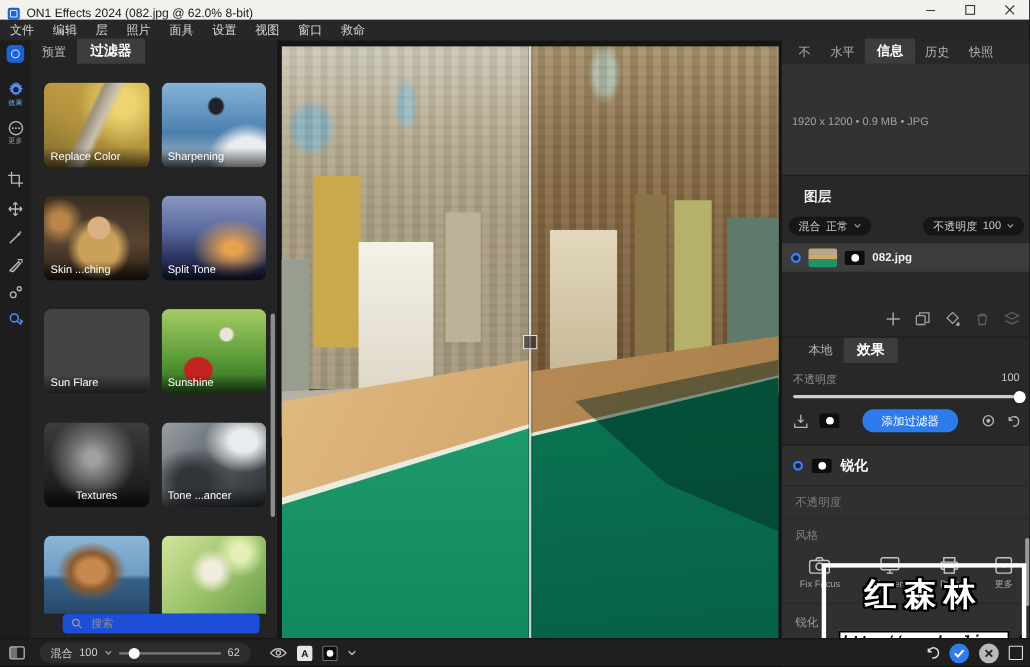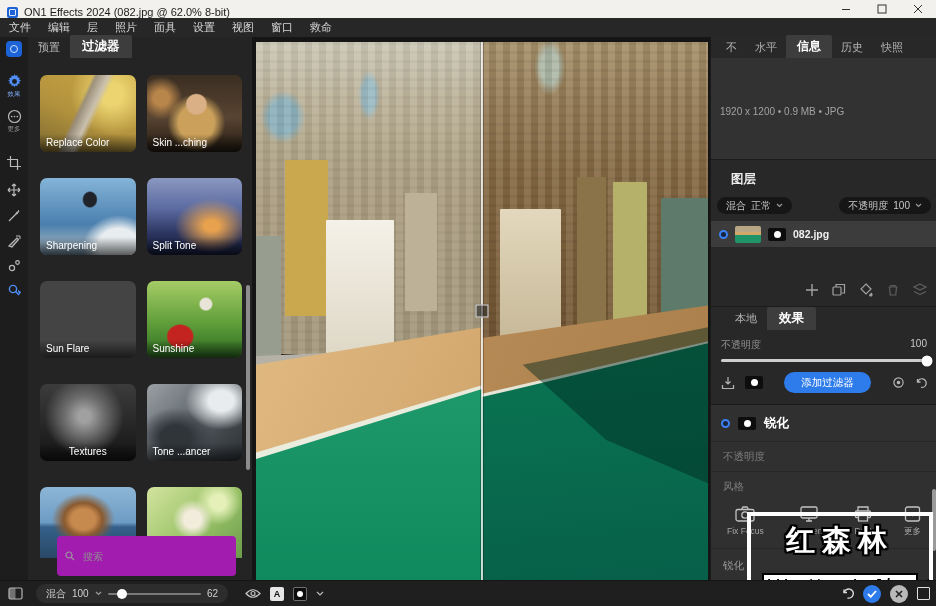--- a/index.html
+++ b/index.html
@@ -42,21 +42,21 @@
   .t2{background:radial-gradient(ellipse at 52% 28%,#20242a 0 9%,transparent 11%),radial-gradient(ellipse at 82% 88%,#e8edf0 0 18%,transparent 32%),linear-gradient(180deg,#85b4d8 0%,#4a7fae 60%,#8fa8bb 85%,#6b8496 100%);}
   .t3{background:radial-gradient(circle at 52% 38%,#dab087 0 14%,transparent 16%),radial-gradient(circle at 52% 62%,#caa05a 0 26%,transparent 42%),radial-gradient(circle at 15% 30%,#b8854a 0 8%,transparent 22%),linear-gradient(180deg,#3a2e22,#584431 55%,#241b12 100%);}
   .t4{background:radial-gradient(ellipse at 68% 62%,#e8a24e 0 8%,transparent 40%),linear-gradient(180deg,#8a97c0 0%,#5b6aa0 40%,#2c3560 72%,#161c3a 100%);}
   .t5{background:radial-gradient(circle at 28% 20%,#ffffff 0 5%,#ffe9b0 14%,rgba(255,205,110,.5) 32%,transparent 55%),radial-gradient(ellipse at 60% 62%,#8a6038 0 14%,transparent 30%),linear-gradient(180deg,#c09succeed 0%,#b98e5e 0%,#8d6a42 60%,#6b4e2e 100%);}
   .t6{background:radial-gradient(ellipse at 35% 72%,#c42420 0 14%,transparent 16%),radial-gradient(circle at 62% 30%,#e8e4d8 0 7%,transparent 9%),linear-gradient(180deg,#a6cc66 0%,#5f9e3a 55%,#2e6b22 100%);}
   .t7{background:radial-gradient(circle at 46% 42%,#a0a0a0 0 9%,#6f6f6f 28%,transparent 58%),linear-gradient(180deg,#3c3c3c,#141414);text-align:center;}
   .t8{background:radial-gradient(ellipse at 78% 22%,#e8ecee 0 12%,transparent 34%),radial-gradient(ellipse at 30% 70%,#30353a 0 16%,transparent 40%),linear-gradient(135deg,#9aa0a4 0%,#70777c 35%,#43484d 70%,#2b3034 100%);}
   .t9{background:radial-gradient(ellipse at 45% 42%,#c78a4e 0 16%,#8a5a30 26%,transparent 42%),linear-gradient(180deg,#8db6d6 0%,#6d9cc4 46%,#35608a 52%,#27455f 100%);}
   .t10{background:radial-gradient(circle at 48% 42%,#f2ecdc 0 13%,transparent 30%),radial-gradient(circle at 75% 20%,#e4f0b8 0 8%,transparent 24%),linear-gradient(135deg,#d3e39e 0%,#9cc46a 50%,#679a48 100%);}
   .left-scrollbar{position:absolute;right:2px;top:248px;width:4px;height:185px;border-radius:2px;background:#8d8d8d;}
-  .search{position:absolute;left:29px;bottom:5px;width:163px;height:18px;background:#a21caf;border-radius:4px;display:flex;align-items:center;gap:6px;padding:11px 8px;color:#9a9a9a;}
+  .search{position:absolute;left:29px;bottom:5px;width:163px;height:18px;background:#1d4ed8;border-radius:4px;display:flex;align-items:center;gap:6px;padding:0 8px;color:#9a9a9a;}
   .search input{flex:1;background:transparent;border:0;outline:0;color:#cfcfcf;font-size:10px;font-family:inherit;}
   .search input::placeholder{color:#8f8f8f;}
 
   
   .canvas{position:absolute;left:252px;top:37px;width:458px;bottom:25px;background:#151515;}
   .photo{position:absolute;left:4px;right:2px;top:5px;bottom:1px;overflow:hidden;}
   .half{position:absolute;top:0;bottom:0;width:50%;overflow:hidden;}
   .half.before{left:0;} .half.after{left:50%;}
   .city{position:absolute;top:0;left:0;right:0;height:58%;}
   .city-l{background:radial-gradient(ellipse at 12% 24%,#8fb3bd 0 5%,transparent 8%),radial-gradient(ellipse at 50% 17%,#9dbcc4 0 4%,transparent 7%),linear-gradient(180deg,#cdc9b8 0%,#bfb59c 18%,#b3a88c 34%,#ab9e82 52%,#a5997e 100%);}
@@ -242,25 +242,25 @@
 
   <div class="filters-panel">
     <div class="panel-tabs">
       <span class="ptab">预置</span>
       <span class="ptab active">过滤器</span>
     </div>
     <div class="tiles">
       <div class="tile t1">
           <div class="tile-label">Replace Color</div>
         </div>
+      <div class="tile t2">
+          <div class="tile-label">Sharpening</div>
+        </div>
       <div class="tile t3">
           <div class="tile-label">Skin ...ching</div>
-        </div>
-      <div class="tile t2">
-          <div class="tile-label">Sharpening</div>
         </div>
       <div class="tile t4">
           <div class="tile-label">Split Tone</div>
         </div>
       <div class="tile t5">
           <div class="tile-label">Sun Flare</div>
         </div>
       <div class="tile t6">
           <div class="tile-label">Sunshine</div>
         </div>

